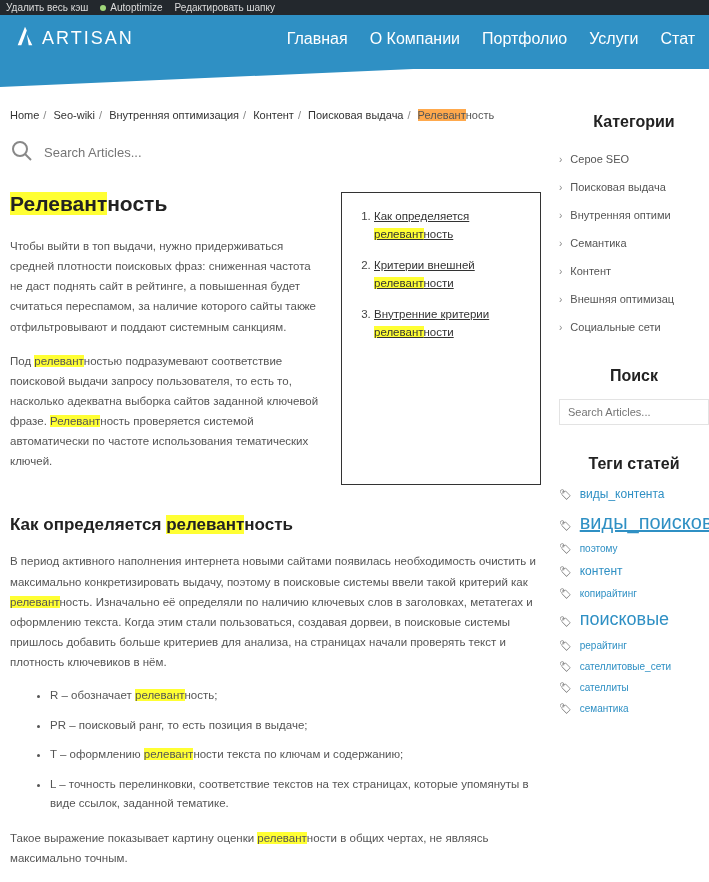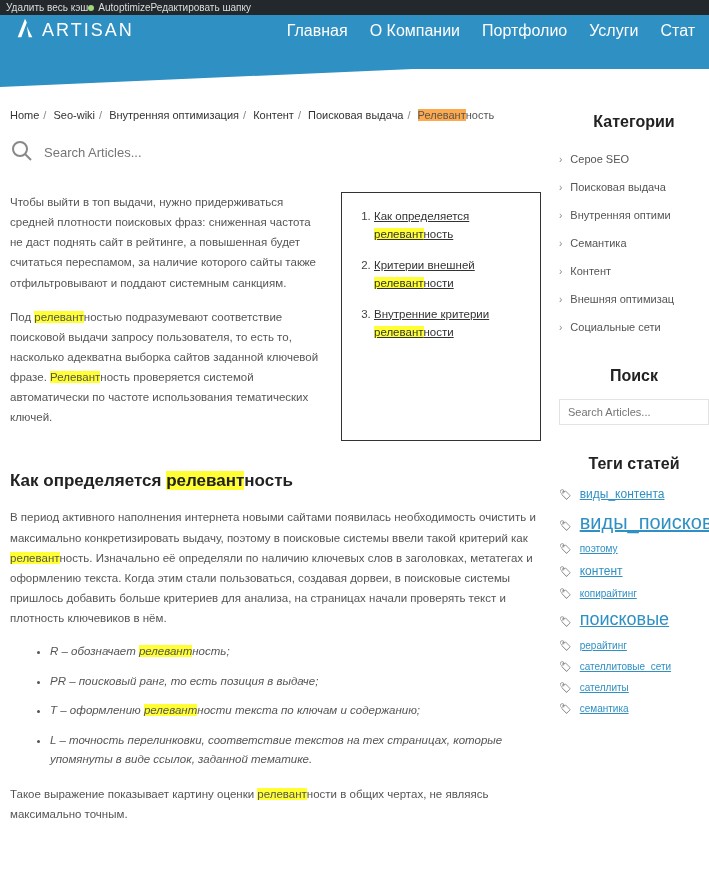--- a/index.html
+++ b/index.html
@@ -1,22 +1,22 @@
 <!DOCTYPE html>
 <html><head>
 <meta charset="utf-8">
 <style>
   * { box-sizing: border-box; margin: 0; padding: 0; }
   body { font-family: Arial, Helvetica, sans-serif; font-size: 12px; color: #444; width: 709px; background: #fff; }
-  .admin-bar { background: #23282d; color: #ddd; font-size: 10px; padding: 2px 6px; display: flex; align-items: flex-end; }
+  .admin-bar { background: #23282d; color: #ddd; font-size: 10px; padding: 2px 6px; display: flex; gap: 12px; align-items: flex-end; }
   .admin-bar span { cursor: pointer; }
   .admin-bar .dot { display:inline-block; width:6px;height:6px;border-radius:50%;background:#a0d77a;margin-right:4px;vertical-align:middle;}
   .header { background: linear-gradient(#2f90c4,#2f90c4); color: #fff; height: 54px; position: relative; overflow: visible; }
   .header::after{ content:""; position:absolute; left:0; right:0; bottom:-18px; height:36px; background:#2f90c4; transform: skewY(-2.5deg); transform-origin:left bottom; z-index:-1;}
-  .header-inner{ display:flex; align-items:center; justify-content:space-between; padding:2px 14px 0 14px;}
+  .header-inner{ display:flex; align-items:center; justify-content:space-between; padding:10px 14px 0 14px;}
   .logo { display:flex; align-items:center; gap:6px; font-size:18px; font-weight:300; letter-spacing:2px; color:#fff;}
   .logo svg{ width:22px;height:22px;}
   .nav { display:flex; gap:22px; font-size:16px; }
   .nav a { color:#fff; text-decoration:none; cursor:pointer;}
   .page { display:flex; padding: 40px 0 0 10px; gap: 18px; }
   .main { flex: 1; min-width:0; }
   .sidebar { width: 150px; flex-shrink:0; overflow:hidden;}
   .breadcrumb { font-size:11px; color:#555; margin-bottom:18px;}
   .breadcrumb a { color:#333; text-decoration:none; cursor:pointer;}
   .breadcrumb .sep{ margin:0 4px; color:#888;}
@@ -27,31 +27,31 @@
   .search-input{ border:none; outline:none; font-size:13px; color:#888; width:100%; padding:4px 0;}
   .article-top{ display:flex; gap:20px; margin-bottom:20px;}
   .article-intro{ flex:1;}
   h1{ font-size:21px; font-weight:700; color:#222; margin-bottom:20px;}
   h2{ font-size:17px; font-weight:600; color:#222; margin:30px 0 16px;}
   p{ font-size:11.5px; line-height:1.75; color:#555; margin-bottom:14px;}
   .toc{ border:1px solid #333; padding:14px 16px; width:200px; font-size:11.5px; flex-shrink:0;}
   .toc ol{ list-style: decimal; padding-left:16px;}
   .toc li{ margin-bottom:12px; line-height:1.6;}
   .toc a{ color:#333; text-decoration:underline; cursor:pointer;}
-  ul.body-list{ list-style:disc; padding-left:40px; margin-bottom:14px;font-style:italic;}
+  ul.body-list{ list-style:disc; padding-left:40px; margin-bottom:14px;}
   ul.body-list li{ font-size:11.5px; line-height:1.7; color:#555; margin-bottom:10px;}
   .side-h{ font-size:16px; font-weight:600; color:#222; margin-bottom:14px; margin-top:4px;text-align:center;}
   .cat-list{ list-style:none; margin-bottom:26px;}
   .cat-list li{ display:flex; align-items:center; gap:8px; font-size:11px; color:#555; padding:8px 0; cursor:pointer; white-space:nowrap;}
   .chev{ color:#888; font-size:10px;}
   .side-search{ border:1px solid #e3e3e3; padding:6px 8px; font-size:11px; color:#888; width:100%; margin-bottom:26px; outline:none;}
   .tag-list{ list-style:none;}
   .tag-list li{ display:flex; align-items:baseline; gap:8px; margin-bottom:10px; white-space:nowrap;}
   .tag-ico{ color:#555; font-size:10px;}
-  .tag-list a{ color:#2f90c4; text-decoration:underline; cursor:pointer;}
+  .tag-list a{ color:#2f90c4; cursor:pointer;}
   .tag-sm{ font-size:10px;}
   .tag-md{ font-size:12px;}
   .tag-lg{ font-size:20px; line-height:1.1; text-decoration:underline;}
   .tag-lg2{ font-size:18px;}
 </style>
 </head>
 <body>
 
 <div class="admin-bar">
   <span>Удалить весь кэш</span>
@@ -96,20 +96,21 @@
         <svg viewBox="0 0 24 24">
             <circle cx="10" cy="10" r="7"></circle>
             <line x1="15" y1="15" x2="21" y2="21"></line>
           </svg>
       </span>
       <input class="search-input" placeholder="Search Articles..." style="">
     </div>
 
     <div class="article-top">
       <div class="article-intro">
+        <h1><mark>Релевант</mark><span>ность</span></h1>
         <p>Чтобы выйти в топ выдачи, нужно придерживаться средней плотности поисковых фраз: сниженная частота не даст поднять сайт в рейтинге, а повышенная будет считаться переспамом, за наличие которого сайты также отфильтровывают и поддают системным санкциям.</p>
         <p>
           <span>Под </span><mark>релевант</mark><span>ностью подразумевают соответствие поисковой выдачи запросу пользователя, то есть то, насколько адекватна выборка сайтов заданной ключевой фразе. </span><mark>Релевант</mark><span>ность проверяется системой автоматически по частоте использования тематических ключей.</span>
         </p>
       </div>
       <div class="toc">
         <ol>
           <li><a><span>Как определяется </span><mark>релевант</mark><span>ность</span></a></li>
           <li><a><span>Критерии внешней </span><mark>релевант</mark><span>ности</span></a></li>
           <li><a><span>Внутренние критерии </span><mark>релевант</mark><span>ности</span></a></li>

